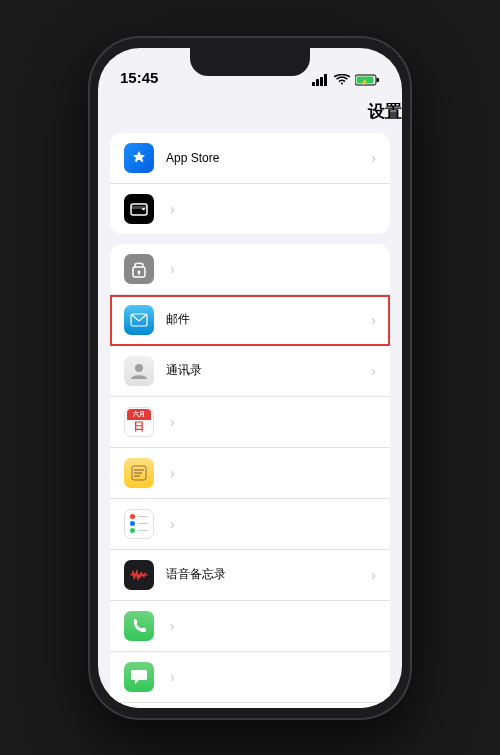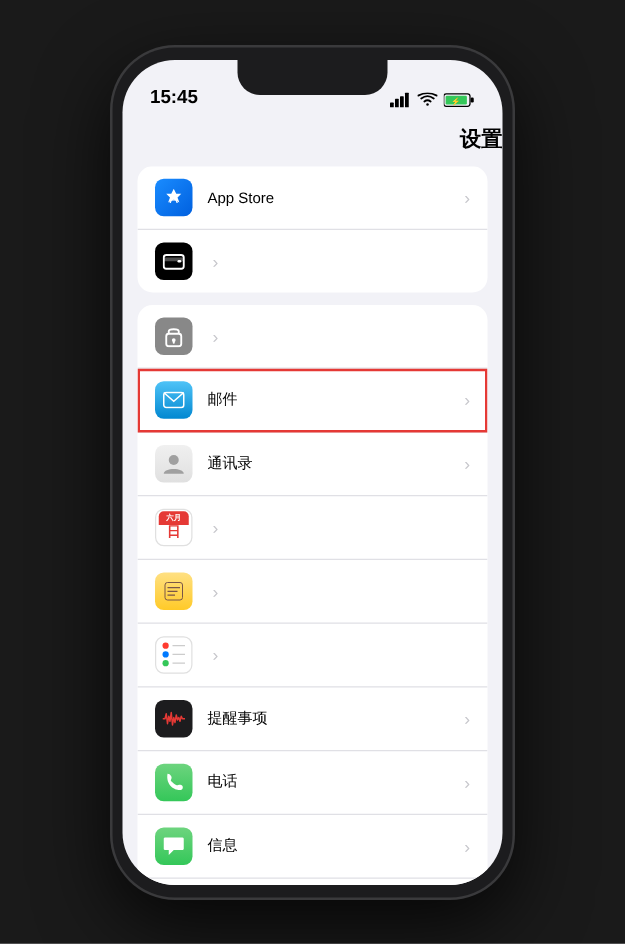--- a/index.html
+++ b/index.html
@@ -329,41 +329,39 @@
           </div>
           <span class="chevron">›</span>
         </div>
 
         <div class="settings-row">
           <div class="app-icon icon-voicememo">
             <svg width="18" height="12" viewBox="0 0 18 12">
               <polyline points="0,6 2,6 3,2 4,10 5,4 6,8 7,1 8,11 9,5 10,9 11,3 12,7 13,5 14,8 15,4 16,6 18,6" fill="none" stroke="#e53935" stroke-width="1.2" stroke-linejoin="round"></polyline>
             </svg>
           </div>
-          <span class="row-label">提醒事项</span>
+          <span class="row-label">语音备忘录</span>
           <span class="chevron">›</span>
         </div>
 
         <div class="settings-row">
           <div class="app-icon icon-phone">
             <svg width="16" height="16" viewBox="0 0 16 16">
               <path d="M3 1 C3 1 5 1 6 3 C7 5 5 6 6 7 C7 8 9 10 10 10 C11 11 12 9 14 10 C16 11 15 13 15 13 C14 16 1 13 3 1 Z" fill="white"></path>
             </svg>
           </div>
-          <span class="row-label">电话</span>
           <span class="chevron">›</span>
         </div>
 
         <div class="settings-row">
           <div class="app-icon icon-messages">
             <svg width="18" height="16" viewBox="0 0 18 16">
               <path d="M2 1 H16 C17 1 17 2 17 2 V10 C17 11 16 11 16 11 H9 L5 15 V11 H2 C1 11 1 10 1 10 V2 C1 1 2 1 2 1 Z" fill="white"></path>
             </svg>
           </div>
-          <span class="row-label">信息</span>
           <span class="chevron">›</span>
         </div>
 
         <div class="settings-row">
           
           
           
         </div>
 
       </div>

